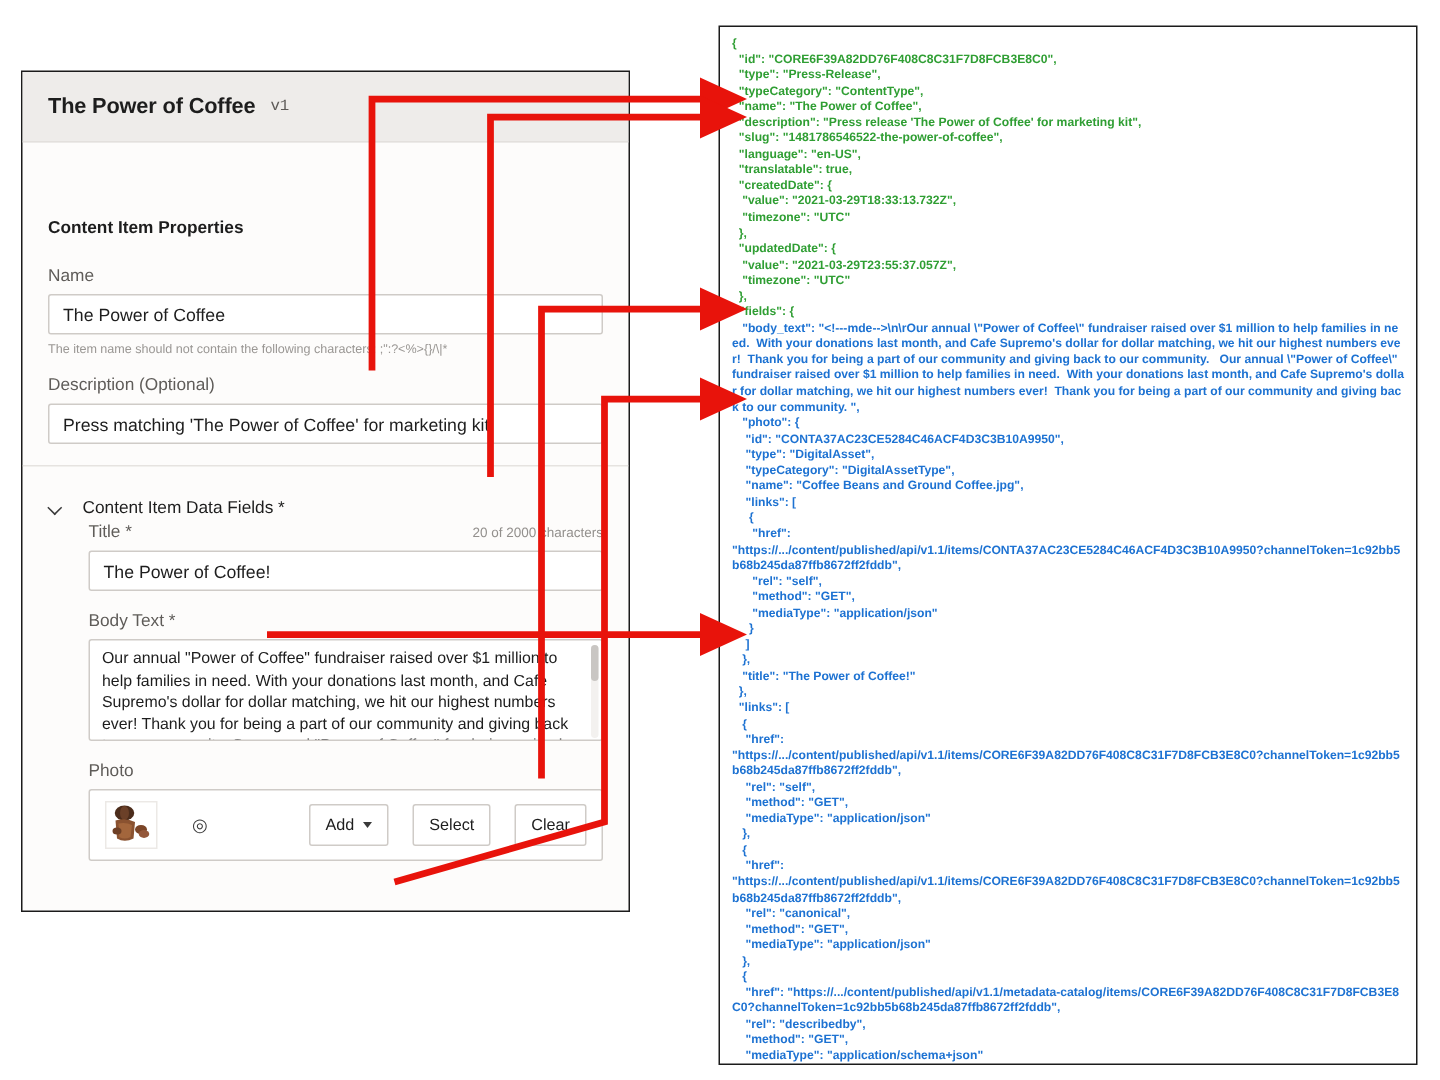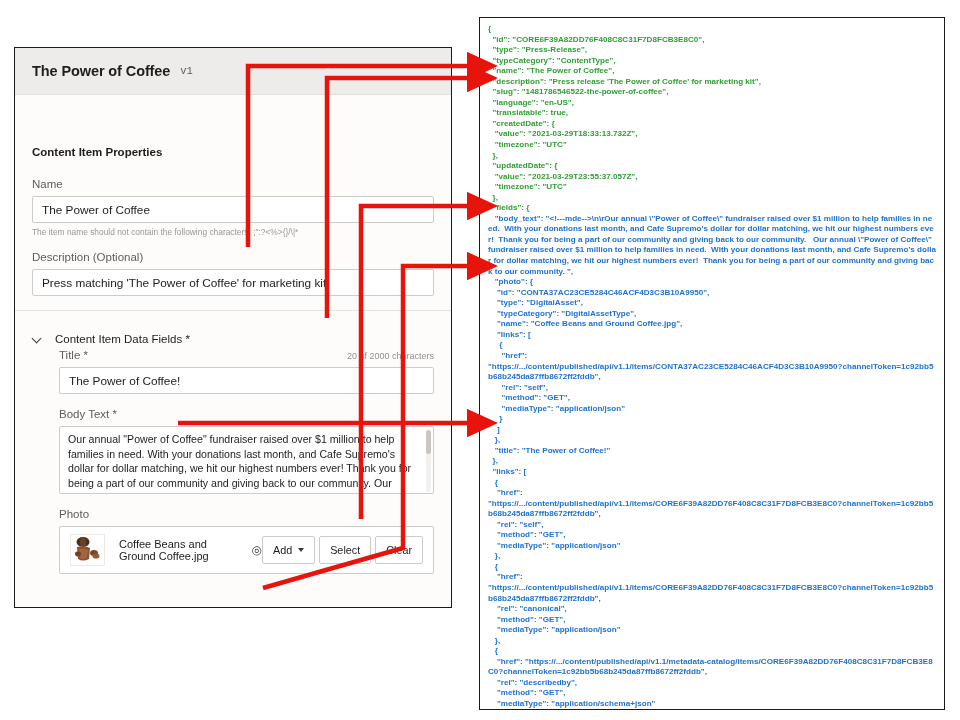--- a/index.html
+++ b/index.html
@@ -5,21 +5,21 @@
   html,body{margin:0;padding:0;}
   body{
     width:960px;height:720px;
     background:#ffffff;
     font-family:"Liberation Sans", sans-serif;
     position:relative;
     overflow:hidden;
   }
   
   #left-panel{
-    position:absolute;left:14px;top:47px;width:438px;height:561px;
+    position:absolute;left:14px;top:47px;width:406px;height:561px;
     border:1px solid #1b1b1b;background:#fdfcfb;box-sizing:border-box;
     overflow:hidden;
   }
   #panel-header{
     height:47px;background:#eeecea;border-bottom:1px solid #e3e0dd;
     display:flex;align-items:center;padding:0 0 0 17px;box-sizing:border-box;
   }
   #panel-title{font-size:14.5px;font-weight:bold;color:#1d1d1d;letter-spacing:-.1px;}
   #panel-version{font-size:10.5px;color:#5d5a57;margin-left:10px;font-family:Liberation Mono, monospace;}
   #panel-body{padding:0 17px;box-sizing:border-box;}
@@ -74,21 +74,21 @@
   .photo-box{
     border:1px solid #cfcbc7;border-radius:2px;background:#ffffff;
     height:48px;display:flex;align-items:center;padding:0 10px;box-sizing:border-box;
   }
   .thumb{
     width:33px;height:30px;flex:none;border:1px solid #ece9e6;background:#ffffff;
     position:relative;overflow:hidden;margin-right:14px;
   }
   .photo-name{font-size:11px;color:#1d1d1d;}
   .eye-icon{margin-left:9px;font-size:12px;color:#3a3a3a;line-height:1;}
-  .btn-group{margin-left:auto;display:flex;gap:4px;}
+  .btn-group{margin-left:auto;display:flex;gap:16px;}
   .btn{
     border:1px solid #cfcbc7;border-radius:2px;background:#ffffff;
     height:28px;min-width:44px;display:flex;align-items:center;justify-content:center;
     font-size:10.8px;color:#1d1d1d;padding:0 10px;box-sizing:border-box;gap:6px;
   }
   .caret-dn{
     width:0;height:0;border-left:3.5px solid transparent;border-right:3.5px solid transparent;
     border-top:4px solid #3a3a3a;display:inline-block;
   }
   
@@ -162,21 +162,20 @@
             <rect x="0" y="0" width="31" height="28" fill="#ffffff"></rect>
             <ellipse cx="12" cy="7" rx="6.5" ry="5" fill="#4b2c1b"></ellipse>
             <ellipse cx="12" cy="7" rx="3" ry="4.6" fill="#6b4028"></ellipse>
             <path d="M6 12 q7 -2 13 1 l-1 11 q-6 3 -11 0 z" fill="#8a5230"></path>
             <path d="M8 14 q5 -1 9 1 l-1 8 q-4 2 -7.5 0 z" fill="#a3663c"></path>
             <ellipse cx="23" cy="18" rx="4" ry="3" fill="#7b4527"></ellipse>
             <ellipse cx="25" cy="21" rx="3.5" ry="2.6" fill="#94583a"></ellipse>
             <ellipse cx="7" cy="19" rx="3" ry="2.4" fill="#6d3f25"></ellipse>
           </svg>
         </span>
-        <span class="photo-name">Coffee Beans and Ground Coffee.jpg</span>
         <span class="eye-icon">◎</span>
         <span class="btn-group">
           <span class="btn">
             <span>Add</span>
             <span class="caret-dn"></span>
           </span>
           <span class="btn">Select</span>
           <span class="btn">Clear</span>
         </span>
       </div>

